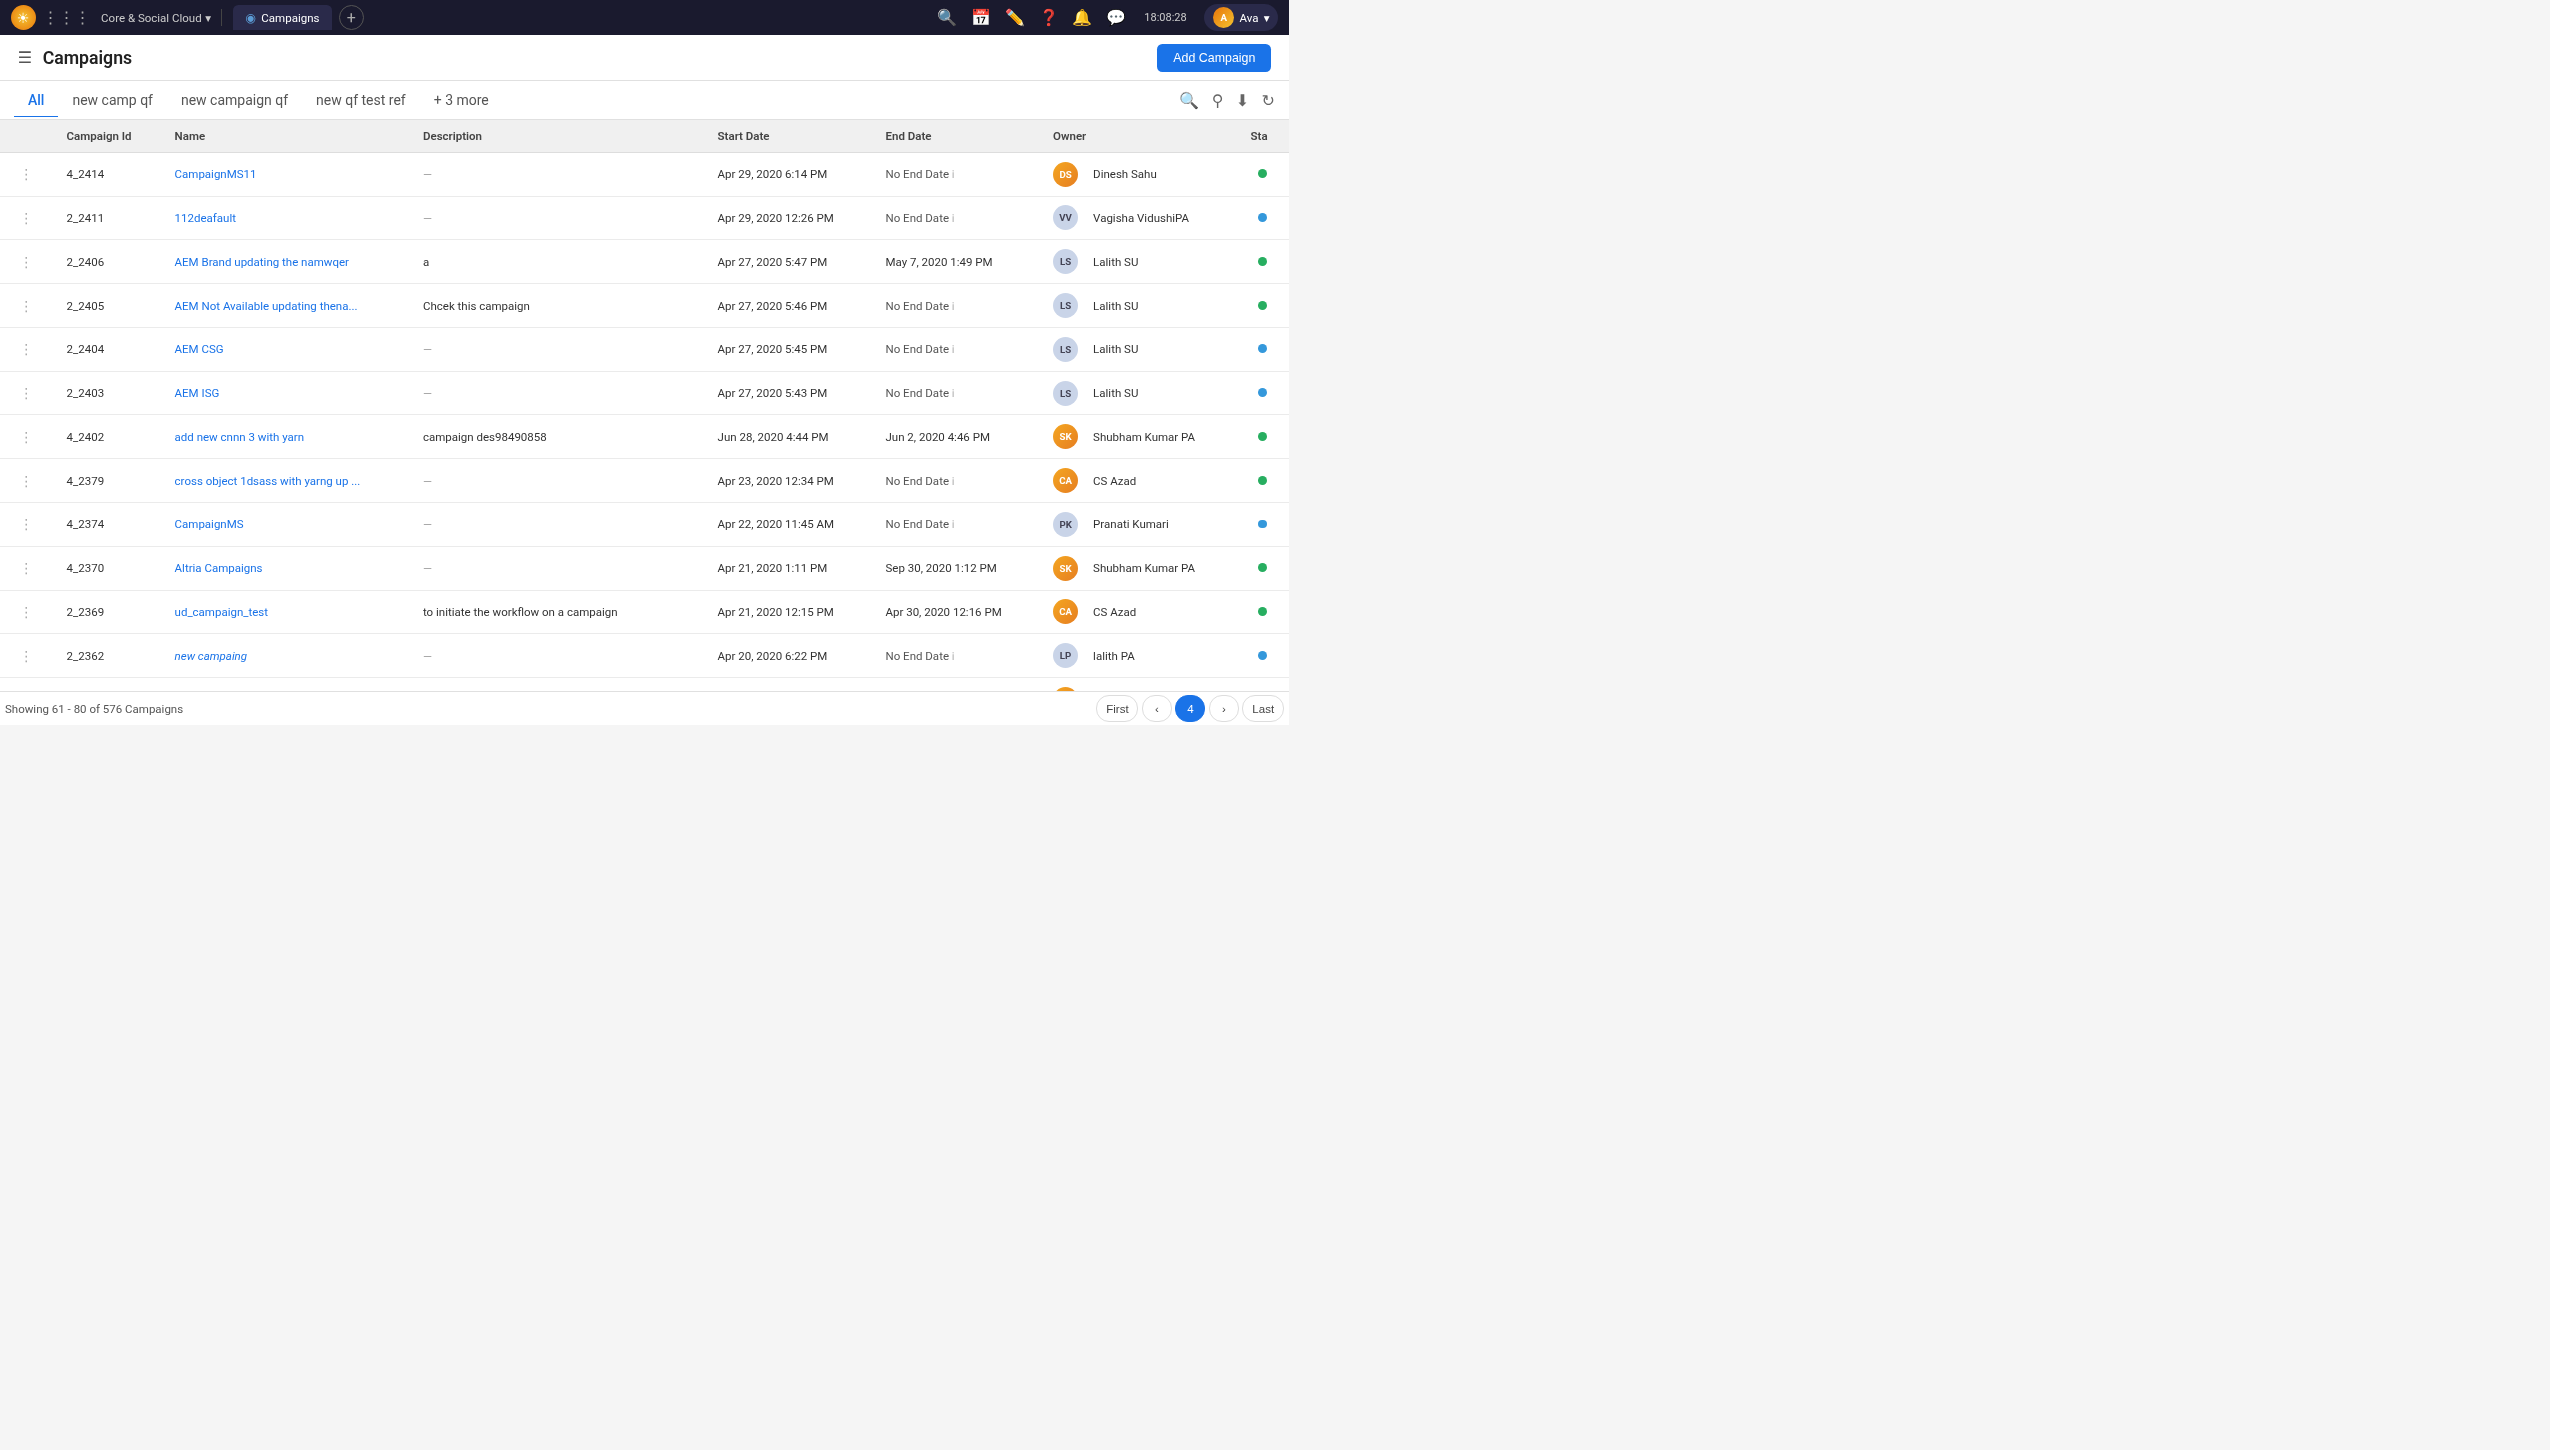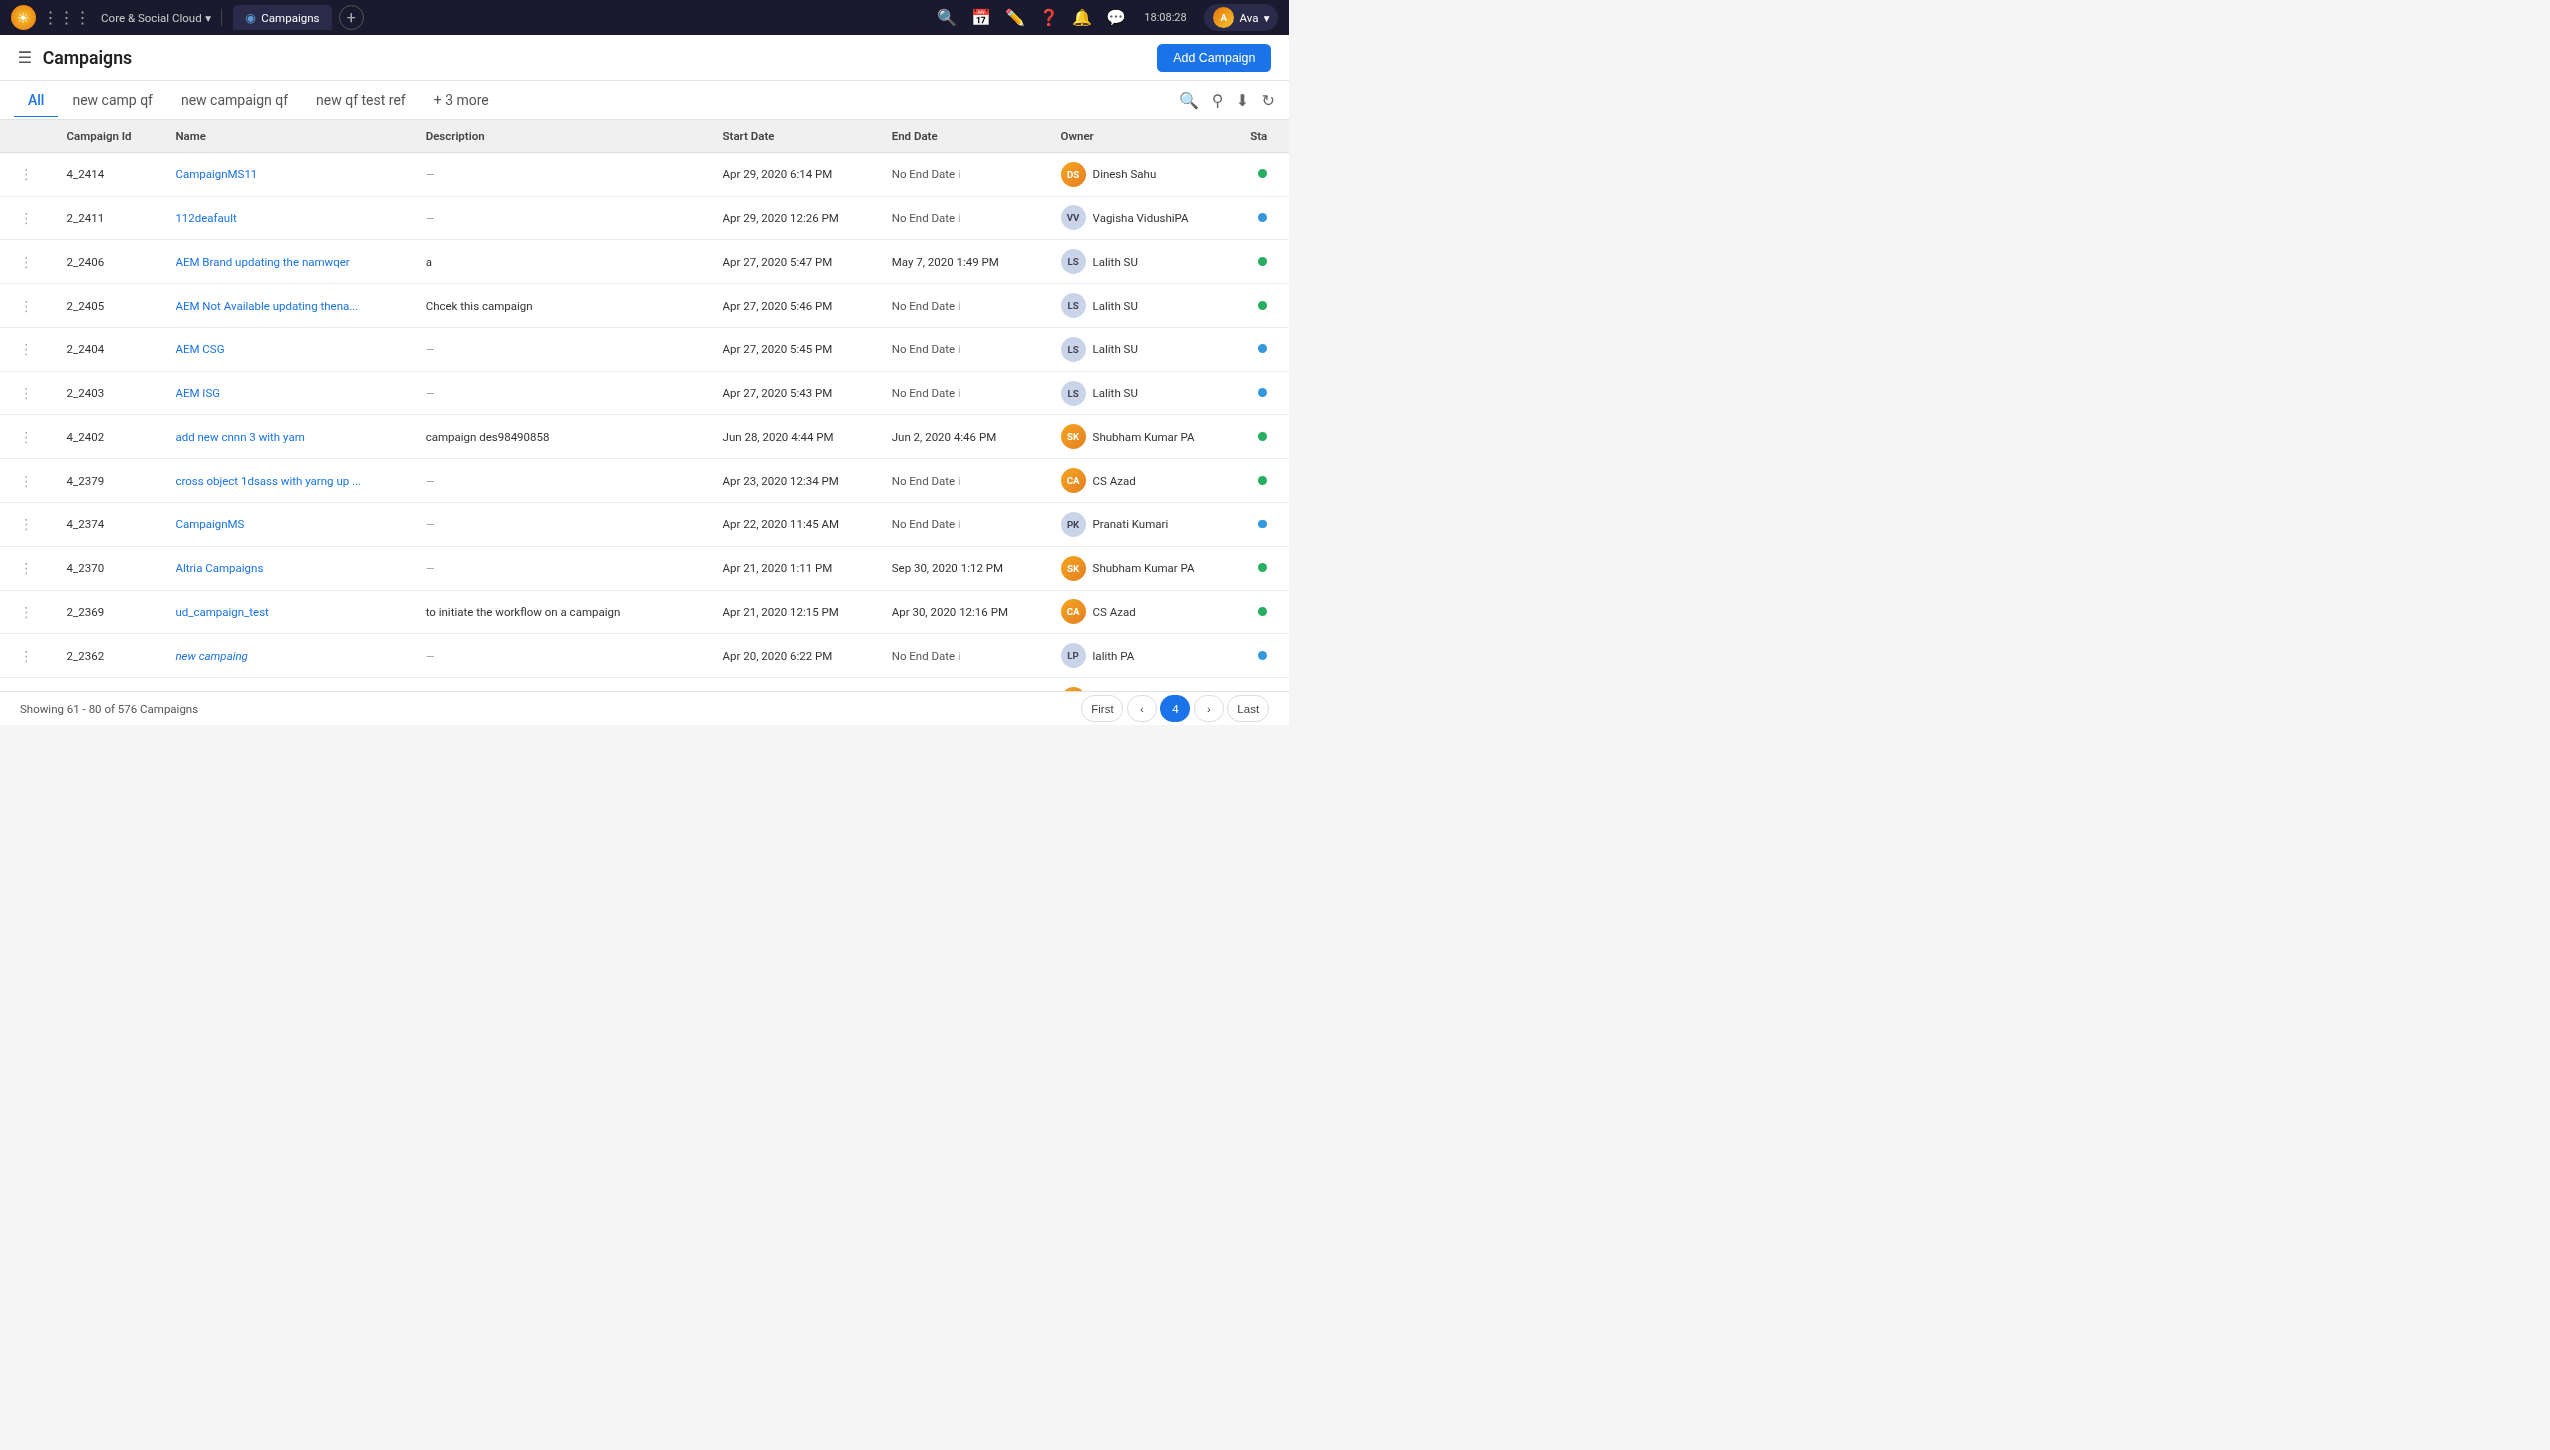--- a/index.html
+++ b/index.html
@@ -180,39 +180,39 @@
       padding: 0 5.3px;
     }
     .dash { color: #999; }
     .status-dot {
       width: 8.9px; height: 8.9px;
       border-radius: 50%;
       display: inline-block;
     }
     .no-end-date { color: #555; }
     .info-icon { color: #aaa; font-size: 10.6px; margin-left: 2.7px; cursor: pointer; }
-    .owner-cell { display: flex; align-items: center; gap: 7px; }
+    .owner-cell { display: flex; align-items: center; gap: 15px; }
     .owner-avatar {
       width: 25px; height: 25px;
       border-radius: 50%;
       background: #c9d4e8;
       display: flex; align-items: center; justify-content: center;
       font-size: 9.7px; color: #445; font-weight: bold;
       overflow: hidden;
     }
     .status-col { text-align: center; }
 
     
     .table-footer {
       height: 34px;
       background: #fff;
       border-top: 0.9px solid #e0e0e0;
       display: flex;
       align-items: center;
-      padding: 0 20px;
+      padding: 0 5px;
       justify-content: space-between;
     }
     .showing-text { font-size: 11.5px; color: #555; }
     .pagination {
       display: flex; align-items: center; gap: 3.5px;
     }
     .page-btn {
       min-width: 30px; height: 26.6px;
       border: 0.9px solid #ddd;
       background: #fff;

